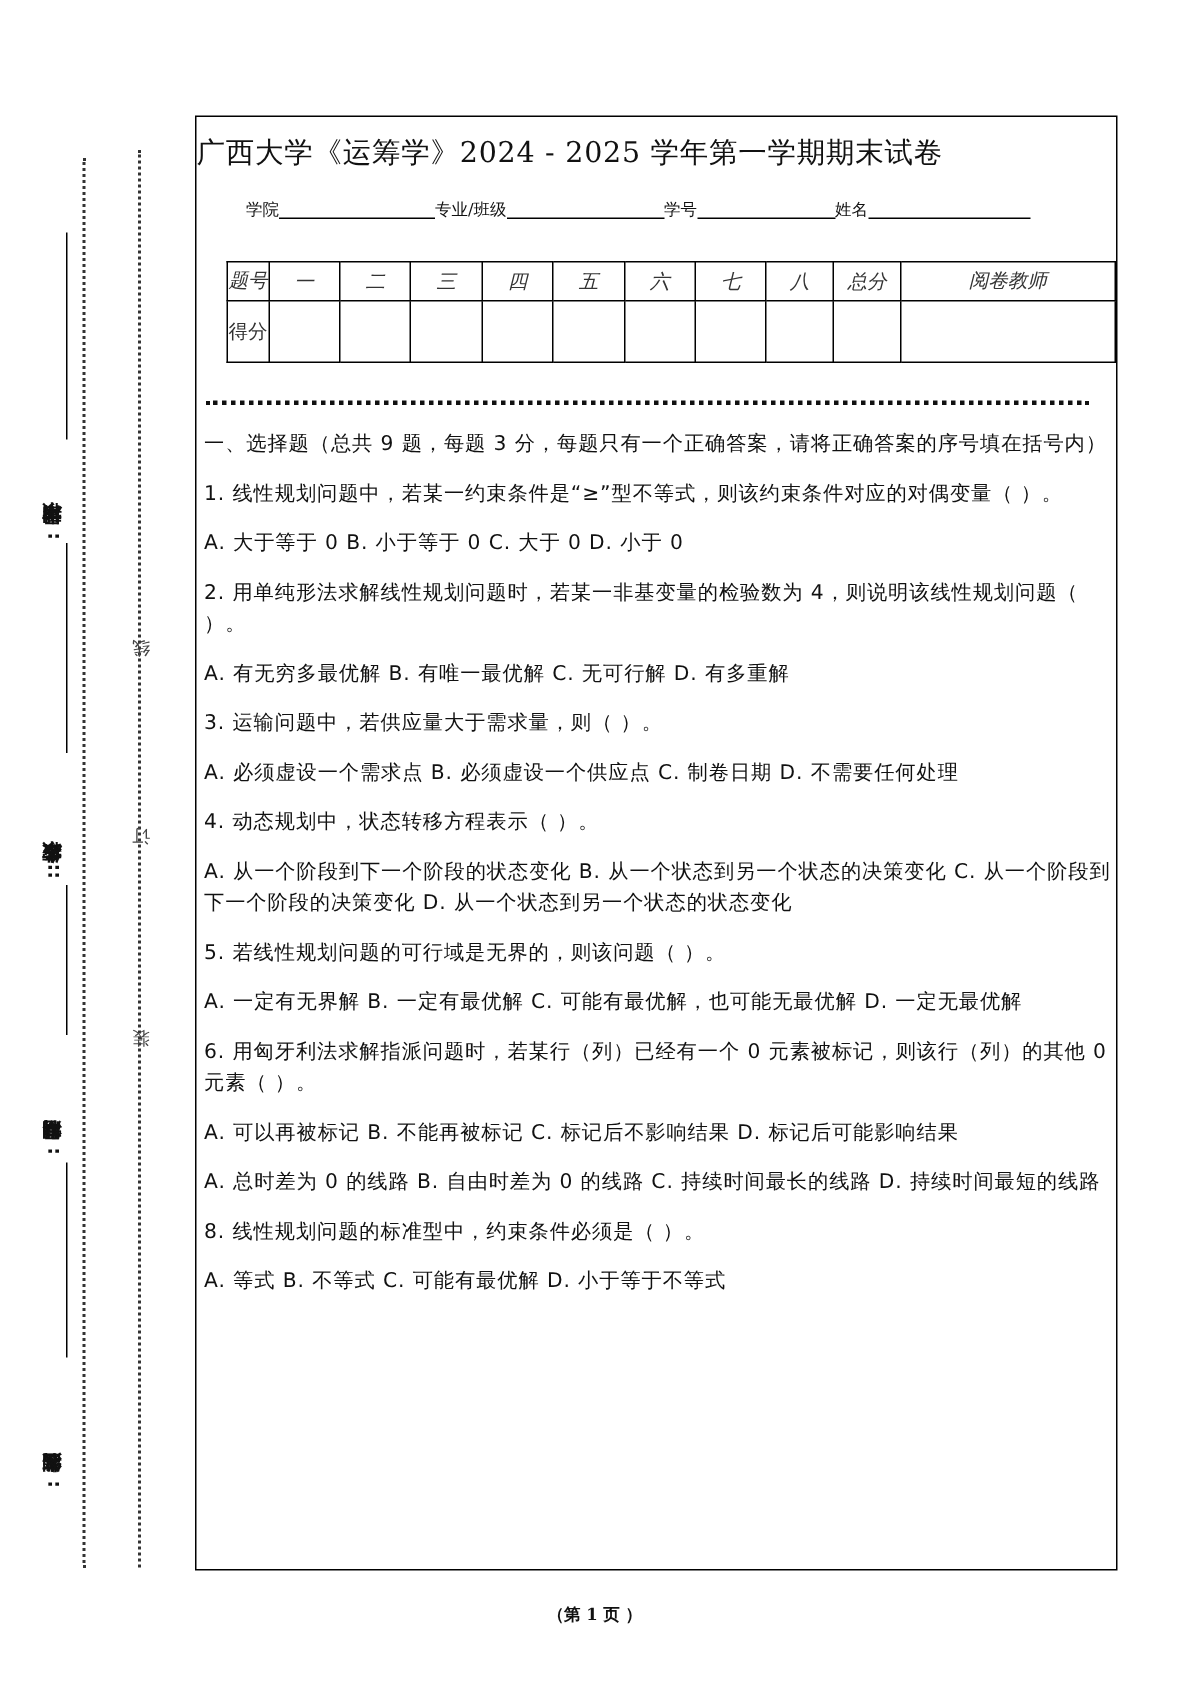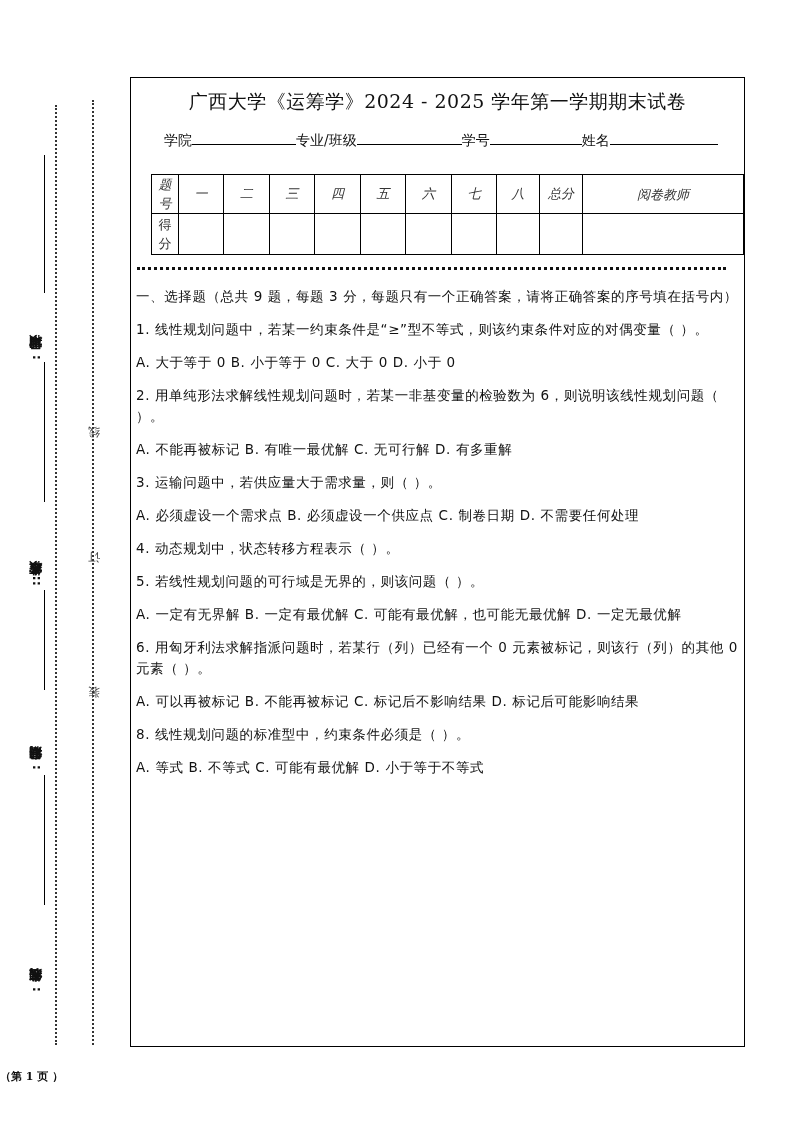--- a/index.html
+++ b/index.html
@@ -1,38 +1,38 @@
 <!DOCTYPE html>
 <html><head>
 <meta charset="utf-8">
 <style>
   html, body { margin:0; padding:0; background:#ffffff; }
   body { width:793px; height:1122px; position:relative; overflow:hidden;
          font-family:"DejaVu Serif", "Liberation Serif", serif; color:#111; }
   .frame { position:absolute; left:130px; top:77px; width:615px; height:970px;
            border:1px solid #000; box-sizing:border-box; }
-  .title { position:absolute; left:0; right:0; top:11px; text-align:center;
+  .title { position:absolute; left:0; right:0; top:11px; text-align:left;
            font-size:19px; letter-spacing:0.5px; }
-  .info-row { position:absolute; left:33px; top:54px; font-size:14px; display:flex; align-items:flex-start; white-space:nowrap; }
+  .info-row { position:absolute; left:33px; top:54px; font-size:11px; display:flex; align-items:center; white-space:nowrap; }
   .info-row .blank { display:inline-block; border-bottom:1px solid #000; height:12px; }
   table.score { position:absolute; left:20px; top:96px; border-collapse:collapse; font-size:13px; }
   table.score td { border:1px solid #000; text-align:center; color:#333; padding:0; }
   table.score td.hdr { width:28px; line-height:19px; font-size:13px; }
   .dots { position:absolute; left:6px; right:18px; top:189px; border-top:3px dotted #111; }
   .content { position:absolute; left:5px; right:3px; top:208px; font-family:"DejaVu Sans", "Liberation Sans", sans-serif;
              font-size:13.5px; line-height:21px; letter-spacing:0.6px; }
   .content p { margin:0 0 12px 0; }
   .binding { position:absolute; left:0; top:0; width:130px; height:1122px; }
   .vdot1 { position:absolute; left:55px; top:105px; height:940px; border-left:2px dotted #333; }
   .vdot2 { position:absolute; left:92px; top:100px; height:945px; border-left:2px dotted #333; }
   .vline { position:absolute; left:44px; border-left:1px solid #000; }
   .vlabel { position:absolute; left:27px; width:20px; writing-mode:vertical-rl; transform:rotate(180deg);
             font-family:"DejaVu Sans", "Liberation Sans", sans-serif; font-weight:bold; font-size:13px; }
   .vmark { position:absolute; left:86px; font-size:12px; background:#fff; color:#444; writing-mode:vertical-rl; transform:rotate(180deg); }
-  .footer { position:absolute; left:0; right:0; top:1069px; text-align:left; font-weight:bold; font-size:11px; }
+  .footer { position:absolute; left:0; right:0; top:1069px; text-align:center; font-weight:bold; font-size:11px; }
 </style>
 </head>
 <body>
 
 <div class="binding">
   <div class="vdot1"></div>
   <div class="vdot2"></div>
 
   <div class="vline" style="top:155px;height:138px;"></div>
   <div class="vlabel" style="top:298px;height:62px;">审核日期:</div>
@@ -68,21 +68,21 @@
       <td class="hdr">题号</td>
       <td style="width:50px;">一</td>
       <td style="width:50px;">二</td>
       <td style="width:50px;">三</td>
       <td style="width:50px;">四</td>
       <td style="width:50px;">五</td>
       <td style="width:50px;">六</td>
       <td style="width:50px;">七</td>
       <td style="width:47px;">八</td>
       <td style="width:47px;">总分</td>
-      <td style="width:94px;padding:0 39px;line-height:19px;">阅卷教师</td>
+      <td style="width:94px;padding:0 28px;line-height:19px;">阅卷教师</td>
     </tr>
     <tr style="height:41px;">
       <td class="hdr">得分</td>
       <td></td>
       <td></td>
       <td></td>
       <td></td>
       <td></td>
       <td></td>
       <td></td>
@@ -92,27 +92,29 @@
     </tr>
   </tbody>
     </table>
 
   <div class="dots"></div>
 
   <div class="content">
     <p>一、选择题（总共 9 题，每题 3 分，每题只有一个正确答案，请将正确答案的序号填在括号内）</p>
     <p>1. 线性规划问题中，若某一约束条件是“≥”型不等式，则该约束条件对应的对偶变量（ ）。</p>
     <p>A. 大于等于 0  B. 小于等于 0  C. 大于 0  D. 小于 0</p>
-    <p>2. 用单纯形法求解线性规划问题时，若某一非基变量的检验数为 6，则说明该线性规划问题（ ）。</p>
-    <p>A. 不能再被标记  B. 有唯一最优解  C. 无可行解  D. 有多重解</p>
+    <p>2. 用单纯形法求解线性规划问题时，若某一非基变量的检验数为 4，则说明该线性规划问题（ ）。</p>
+    <p>A. 有无穷多最优解  B. 有唯一最优解  C. 无可行解  D. 有多重解</p>
     <p>3. 运输问题中，若供应量大于需求量，则（ ）。</p>
     <p>A. 必须虚设一个需求点  B. 必须虚设一个供应点  C. 制卷日期  D. 不需要任何处理</p>
     <p>4. 动态规划中，状态转移方程表示（ ）。</p>
+    <p>A. 从一个阶段到下一个阶段的状态变化  B. 从一个状态到另一个状态的决策变化  C. 从一个阶段到下一个阶段的决策变化  D. 从一个状态到另一个状态的状态变化</p>
     <p>5. 若线性规划问题的可行域是无界的，则该问题（ ）。</p>
     <p>A. 一定有无界解  B. 一定有最优解  C. 可能有最优解，也可能无最优解  D. 一定无最优解</p>
     <p>6. 用匈牙利法求解指派问题时，若某行（列）已经有一个 0 元素被标记，则该行（列）的其他 0 元素（ ）。</p>
     <p>A. 可以再被标记  B. 不能再被标记  C. 标记后不影响结果  D. 标记后可能影响结果</p>
+    <p>A. 总时差为 0 的线路  B. 自由时差为 0 的线路  C. 持续时间最长的线路  D. 持续时间最短的线路</p>
     <p>8. 线性规划问题的标准型中，约束条件必须是（ ）。</p>
     <p>A. 等式  B. 不等式  C. 可能有最优解  D. 小于等于不等式</p>
   </div>
 </div>
 
 <div class="footer">（第 1 页 ）</div>
 
 </body></html>

